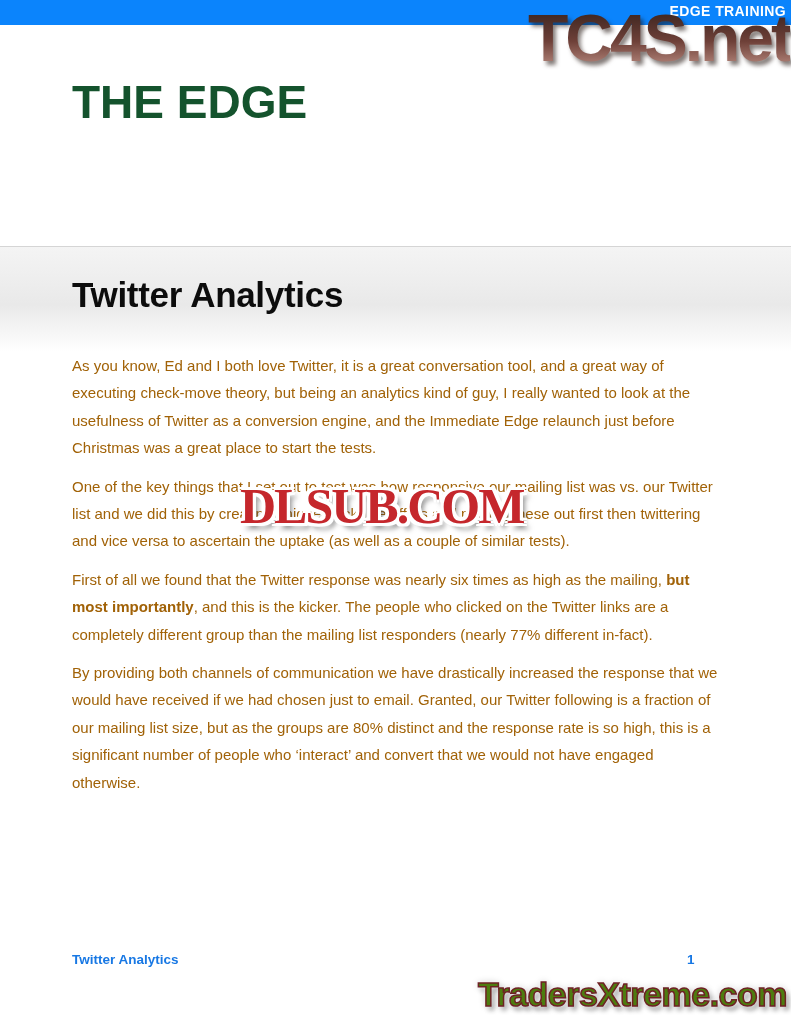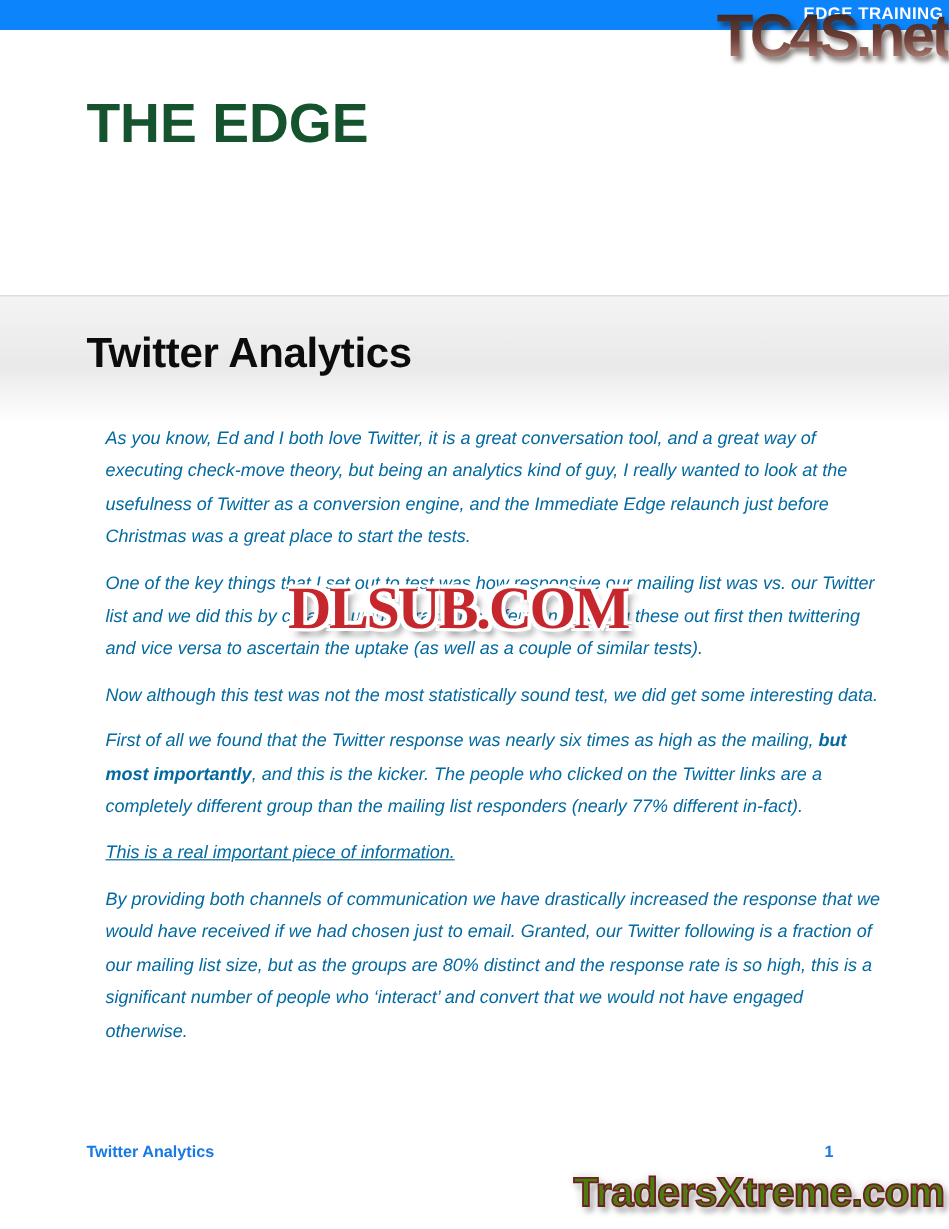--- a/index.html
+++ b/index.html
@@ -20,21 +20,21 @@
   }
   .corner-label {
     position:absolute; top:3px; right:5px;
     color:#ffffff; font-size:14px; font-weight:bold;
     letter-spacing:0.4px; z-index:3;
   }
 
   
   .wm-tc4s {
     position:absolute; top:5px; right:1px;
-    font-size:50px; font-weight:bold; letter-spacing:-3px;
+    font-size:66px; font-weight:bold; letter-spacing:-3px;
     line-height:1;
     background:linear-gradient(180deg,#33201b 0%, #6e4038 55%, #c09287 100%);
     -webkit-background-clip:text; background-clip:text;
     color:transparent;
     filter:drop-shadow(3px 4px 2px rgba(30,15,10,0.55));
     z-index:4;
   }
 
   .doc-title {
     position:absolute; top:79px; left:72px;
@@ -52,26 +52,25 @@
     z-index:1;
   }
   .section-heading {
     margin:28px 0 0 72px;
     font-size:35px; font-weight:bold;
     color:#0c0c0c; letter-spacing:-0.3px;
   }
 
   
   .content {
-    position:absolute; top:352px; left:88px;
+    position:absolute; top:352px; left:72px;
     width:650px;
     font-size:15px; line-height:27.4px;
-    color:#0369a1;
+    color:#a16207;
     z-index:1;
-    font-style:italic;
   }
   .content p { margin:0 0 11px 0; }
   .content .u-note { text-decoration:underline; }
   .content b { font-weight:bold; }
 
   
   .footer-label {
     position:absolute; top:952px; left:72px;
     font-size:13.5px; font-weight:bold; color:#1878e4;
     z-index:1;
@@ -123,23 +122,21 @@
 
 <h1 class="doc-title">THE EDGE</h1>
 
 <div class="band">
   <h2 class="section-heading">Twitter Analytics</h2>
 </div>
 
 <div class="content">
   <p>As you know, Ed and I both love Twitter, it is a great conversation tool, and a great way of executing check-move theory, but being an analytics kind of guy, I really wanted to look at the usefulness of Twitter as a conversion engine, and the Immediate Edge relaunch just before Christmas was a great place to start the tests.</p>
   <p>One of the key things that I set out to test was how responsive our mailing list was vs. our Twitter list and we did this by creating unique trackable offers and mailing these out first then twittering and vice versa to ascertain the uptake (as well as a couple of similar tests).</p>
-  <p>Now although this test was not the most statistically sound test, we did get some interesting data.</p>
   <p><span>First of all we found that the Twitter response was nearly six times as high as the mailing, </span><b>but most importantly</b><span>, and this is the kicker. The people who clicked on the Twitter links are a completely different group than the mailing list responders (nearly 77% different in-fact).</span></p>
-  <p class="u-note">This is a real important piece of information.</p>
   <p>By providing both channels of communication we have drastically increased the response that we would have received if we had chosen just to email. Granted, our Twitter following is a fraction of our mailing list size, but as the groups are 80% distinct and the response rate is so high, this is a significant number of people who ‘interact’ and convert that we would not have engaged otherwise.</p>
 </div>
 
 <div class="wm-dlsub">DLSUB.COM</div>
 
 <div class="footer-label">Twitter Analytics</div>
 <div class="page-number">1</div>
 
 <div class="wm-tradersx">TradersXtreme.com</div>
 

